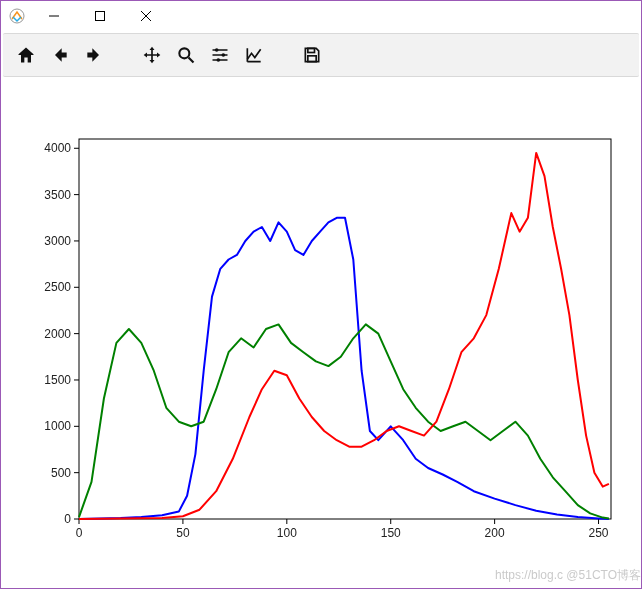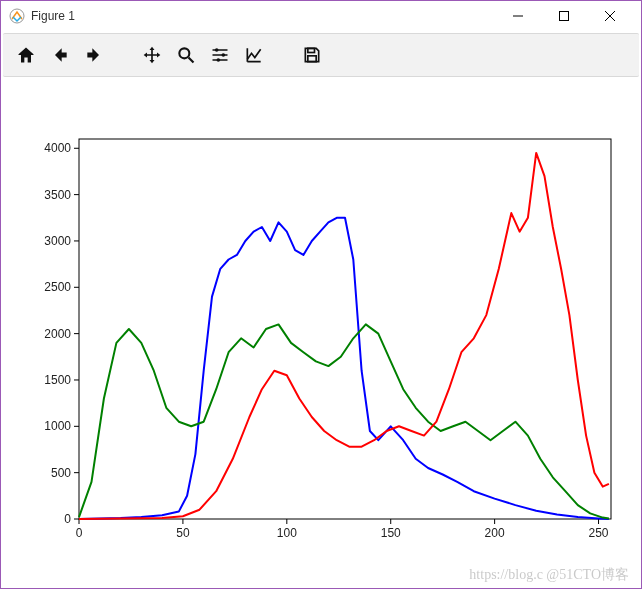--- a/index.html
+++ b/index.html
@@ -8,33 +8,32 @@
   .titlebar .app-icon{width:16px;height:16px;margin-right:6px;}
   .titlebar .title{flex:1;}
   .titlebar .win-btn{width:46px;height:30px;display:flex;align-items:center;justify-content:center;color:#333;}
   .titlebar .win-btn svg{width:10px;height:10px;}
   .toolbar{height:42px;background:#f2f2f2;border:1px solid #d9d9d9;border-left:none;border-right:none;display:flex;align-items:center;padding:0 6px;margin:2px;border-radius:2px;}
   .toolbar .tool{width:34px;height:34px;display:flex;align-items:center;justify-content:center;color:#111;}
   .toolbar .tool svg{width:20px;height:20px;}
   .toolbar .gap{width:24px;}
   .plot-area{flex:1;position:relative;background:#fff;}
   .plot-area svg{position:absolute;inset:0;}
-  .watermark{position:absolute;right:12px;bottom:4px;font-size:14px;color:rgba(100,100,100,0.35);font-family:Liberation Serif, serif;}
+  .watermark{position:absolute;right:0;bottom:4px;font-size:12px;color:rgba(100,100,100,0.35);}
 </style>
 </head>
 <body>
 
 <div class="window">
   <div class="titlebar">
     <svg class="app-icon" viewBox="0 0 16 16">
       <circle cx="8" cy="8" r="7" fill="#fff" stroke="#999"></circle>
       <path d="M3 11 L8 4 L13 11" stroke="#f7931e" stroke-width="1.5" fill="none"></path>
       <path d="M4 9 L8 13 L12 9" stroke="#29abe2" stroke-width="1.5" fill="none"></path>
     </svg>
-    <span class="title">Figure 1</span>
     <div class="win-btn">
       <svg viewBox="0 0 10 10">
           <path d="M0 5 H10" stroke="#000" stroke-width="1"></path>
         </svg>
     </div>
     <div class="win-btn">
       <svg viewBox="0 0 10 10">
           <rect x="0.5" y="0.5" width="9" height="9" fill="none" stroke="#000" stroke-width="1"></rect>
         </svg>
     </div>

